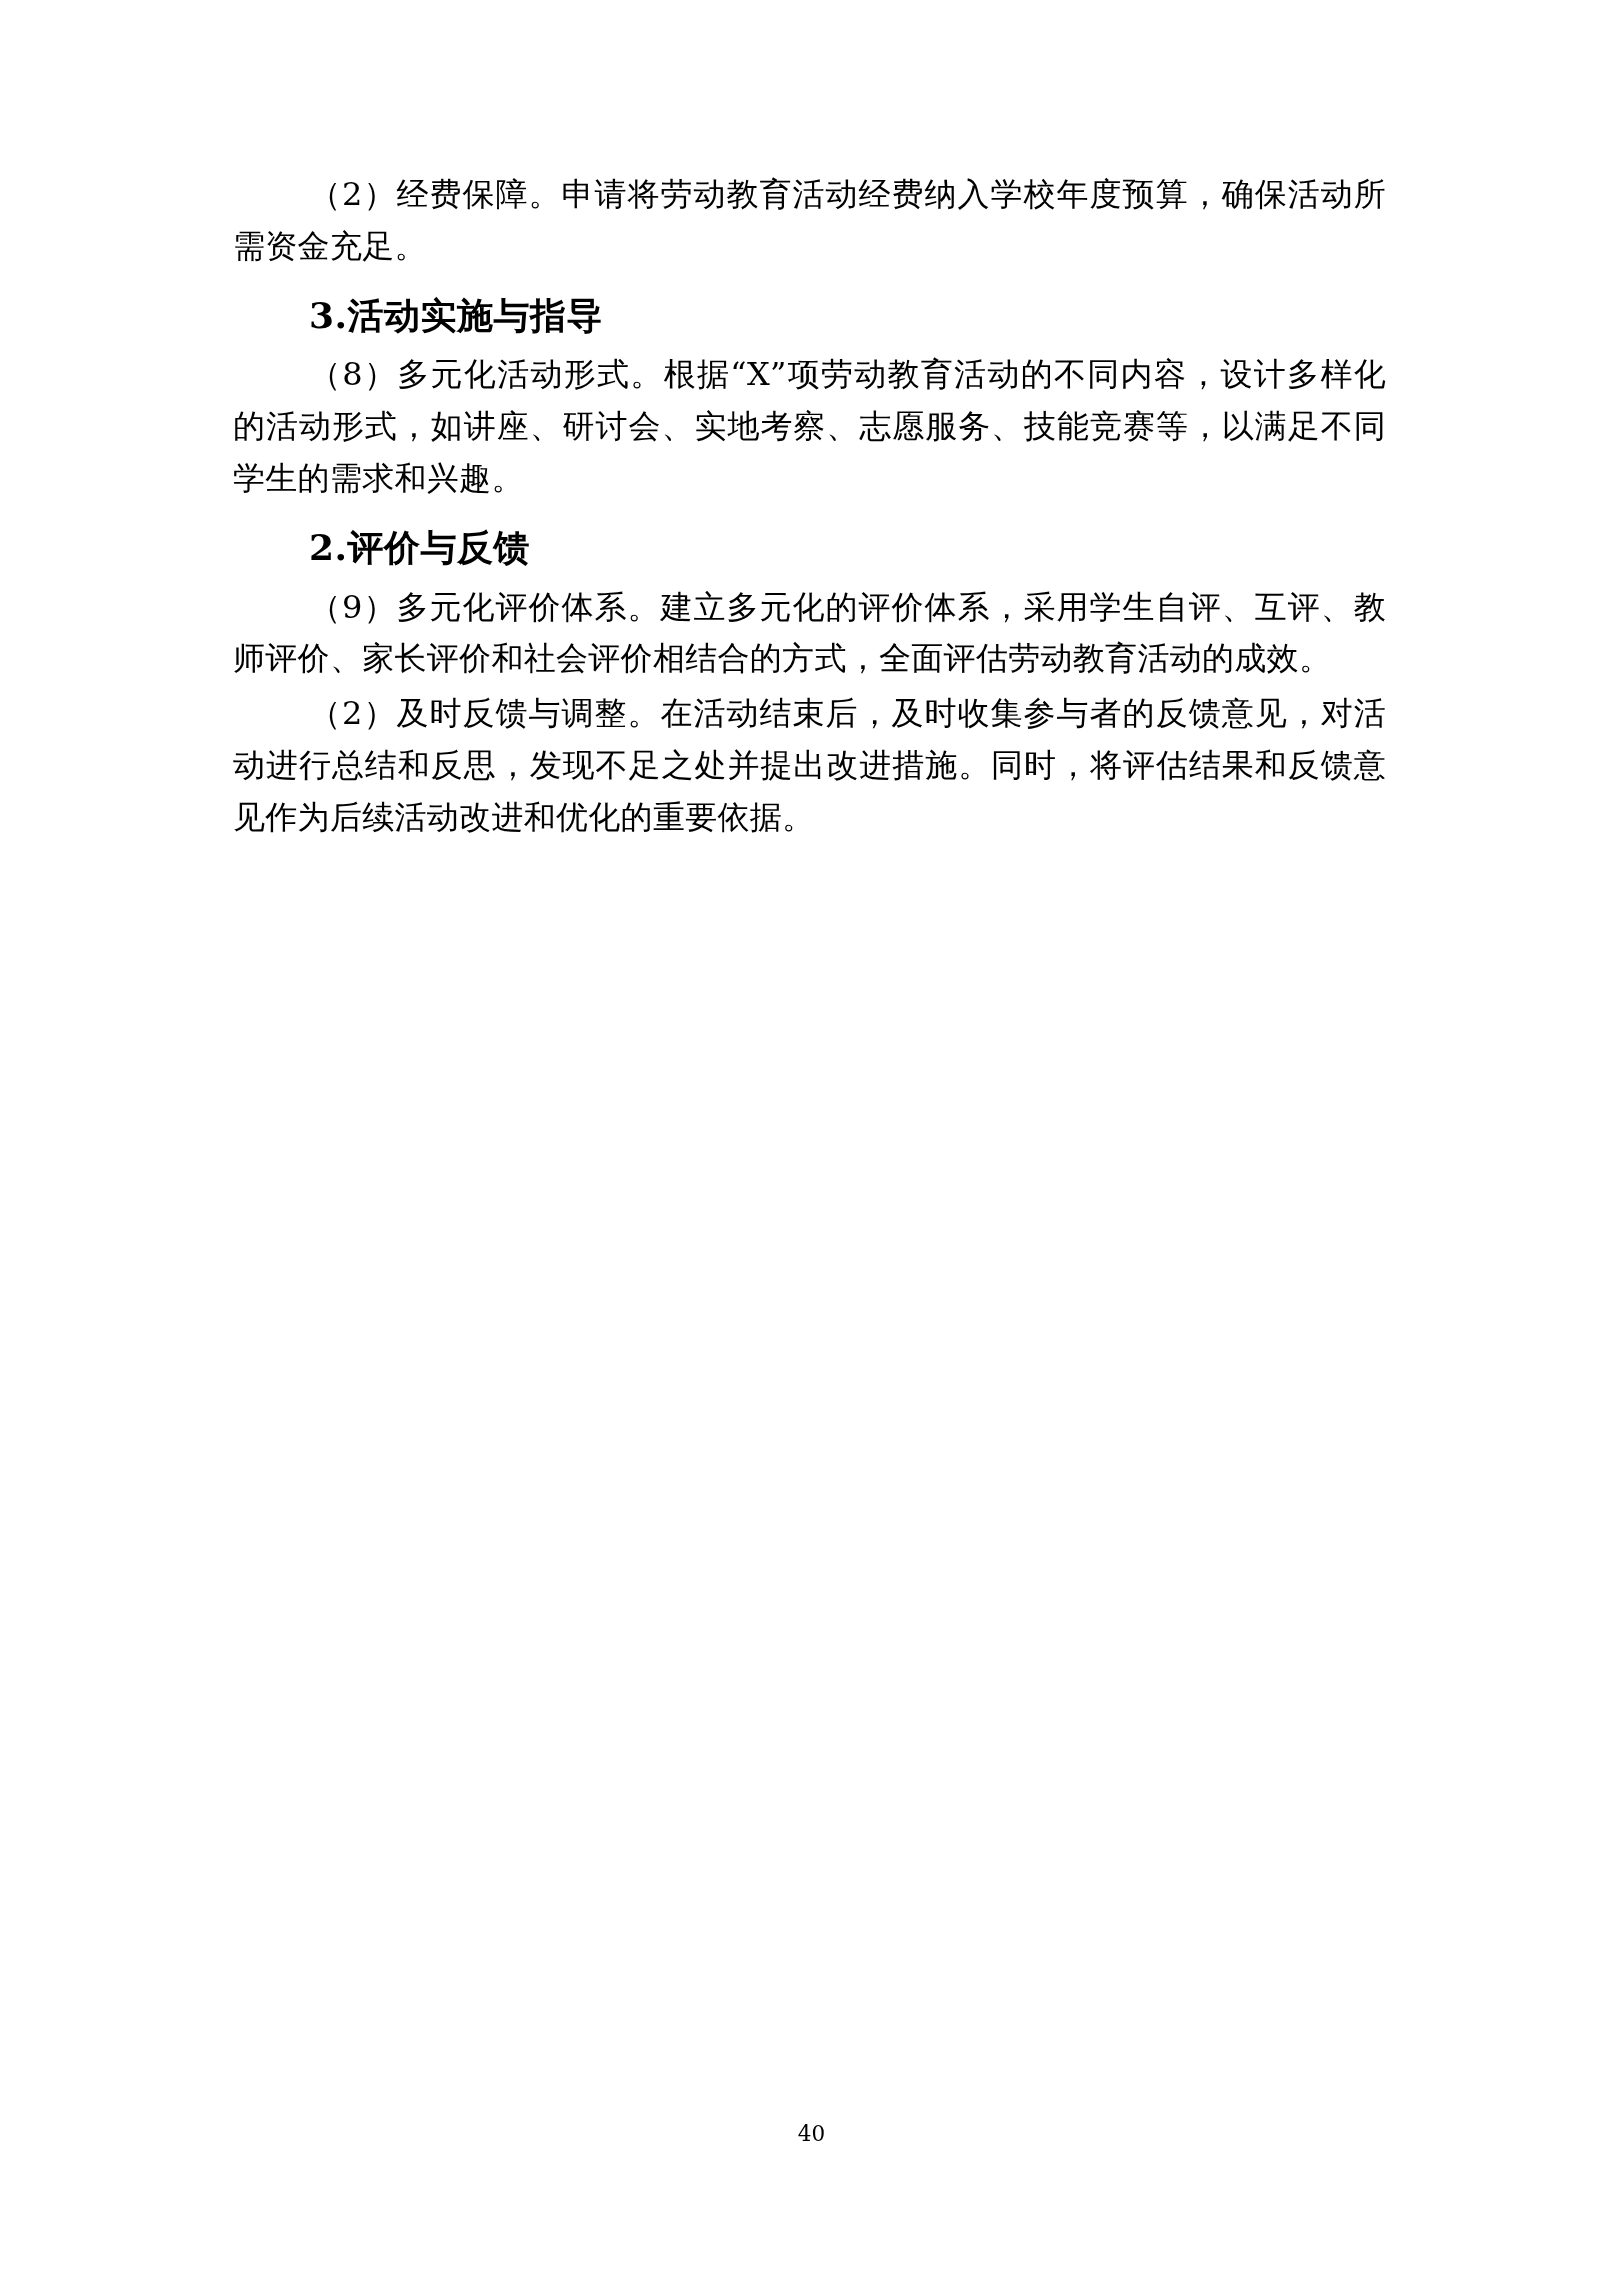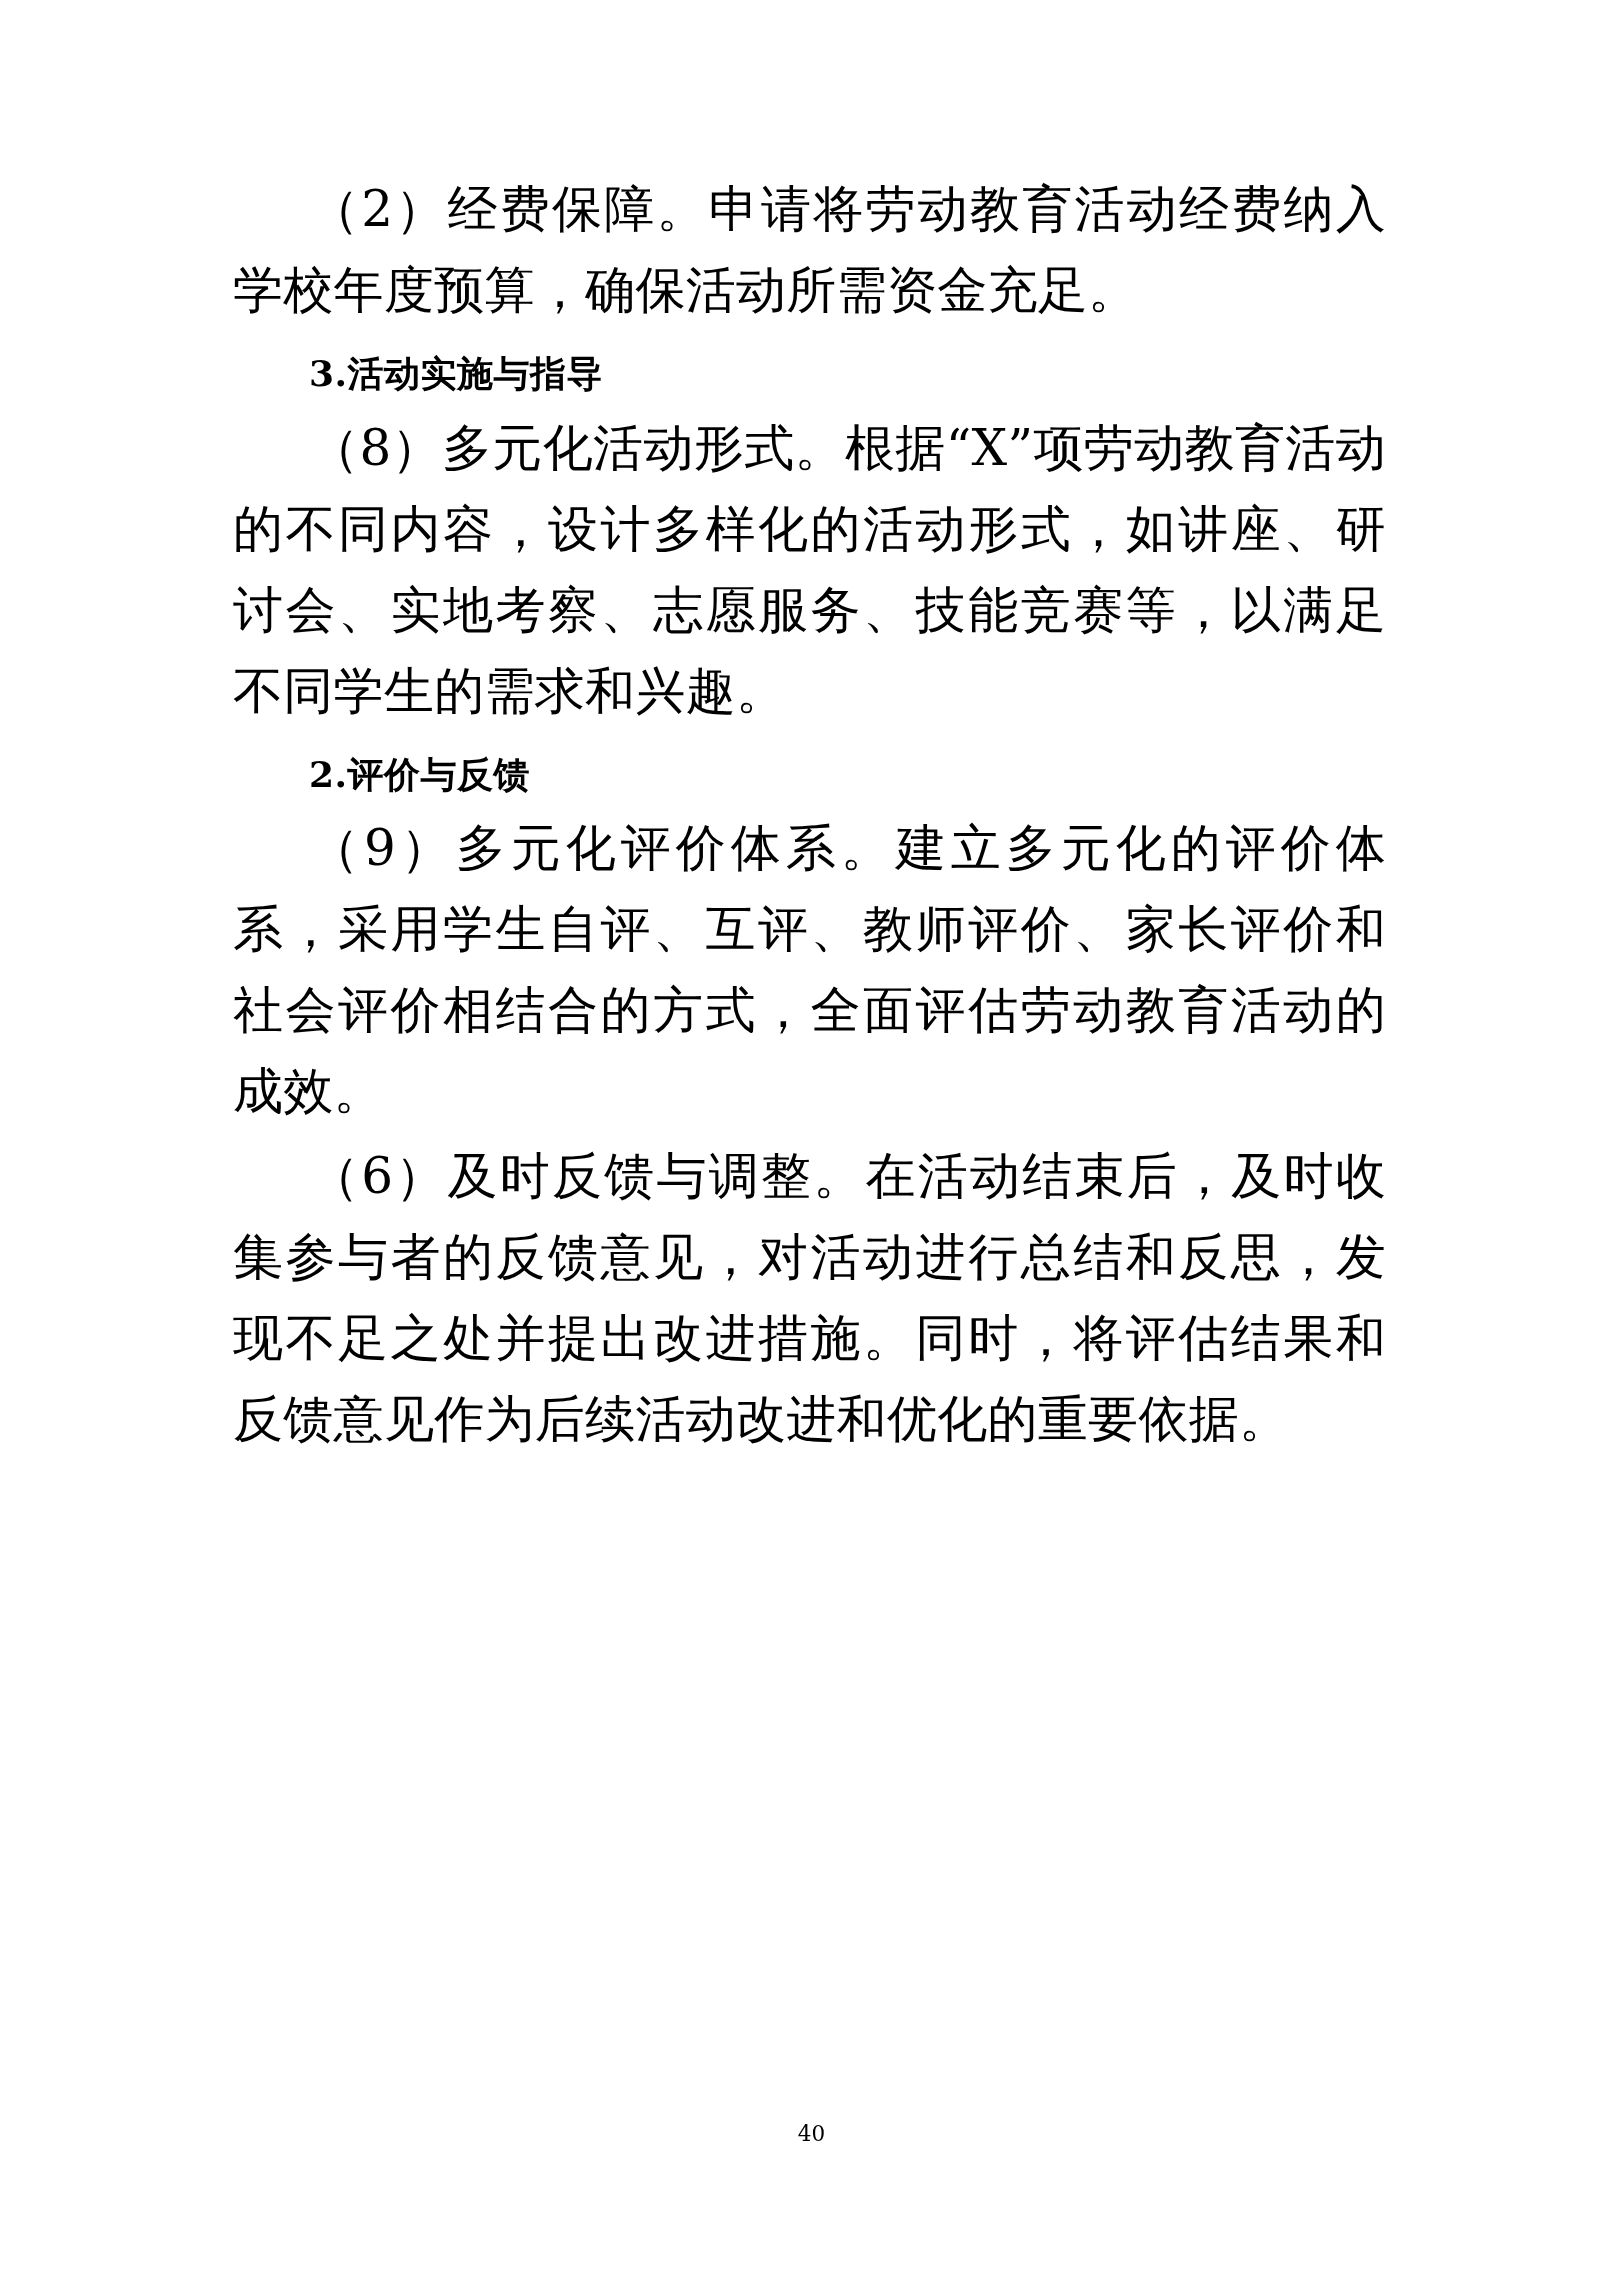--- a/index.html
+++ b/index.html
@@ -24,21 +24,21 @@
     left: 233px;
     top: 169px;
     width: 1153px;
   }
   p, h2 {
     margin: 0;
     padding: 0;
     font-weight: normal;
   }
   .body-para {
-    font-size: 50px;
+    font-size: 32px;
     line-height: 1.62;
     text-align: justify;
     text-justify: inter-ideograph;
     text-indent: 76px;
     letter-spacing: 0.3px;
     margin-bottom: 3.1px;
   }
   .heading {
     font-size: 36px;
     line-height: 1.62;
@@ -70,21 +70,21 @@
     <h2 class="heading">3.活动实施与指导</h2>
 
     <p class="body-para">（8）多元化活动形式。根据“X”项劳动教育活动的不同内容，设计多样化的活动形式，如讲座、研讨会、实地考察、志愿服务、技能竞赛等，以满足不同学生的需求和兴趣。</p>
 
 
 
     <h2 class="heading">2.评价与反馈</h2>
 
     <p class="body-para">（9）多元化评价体系。建立多元化的评价体系，采用学生自评、互评、教师评价、家长评价和社会评价相结合的方式，全面评估劳动教育活动的成效。</p>
 
-    <p class="body-para">（6）及时反馈与调整。在活动结束后，及时收集参与者的反馈意见，对活动进行总结和反思，发现不足之处并提出改进措施。同时，将评估结果和反馈意见作为后续活动改进和优化的重要依据。</p>
+    <p class="body-para">（2）及时反馈与调整。在活动结束后，及时收集参与者的反馈意见，对活动进行总结和反思，发现不足之处并提出改进措施。同时，将评估结果和反馈意见作为后续活动改进和优化的重要依据。</p>
 
 
   </div>
 
   <div class="page-number">40</div>
 
 </div>
 
 
 </body></html>

